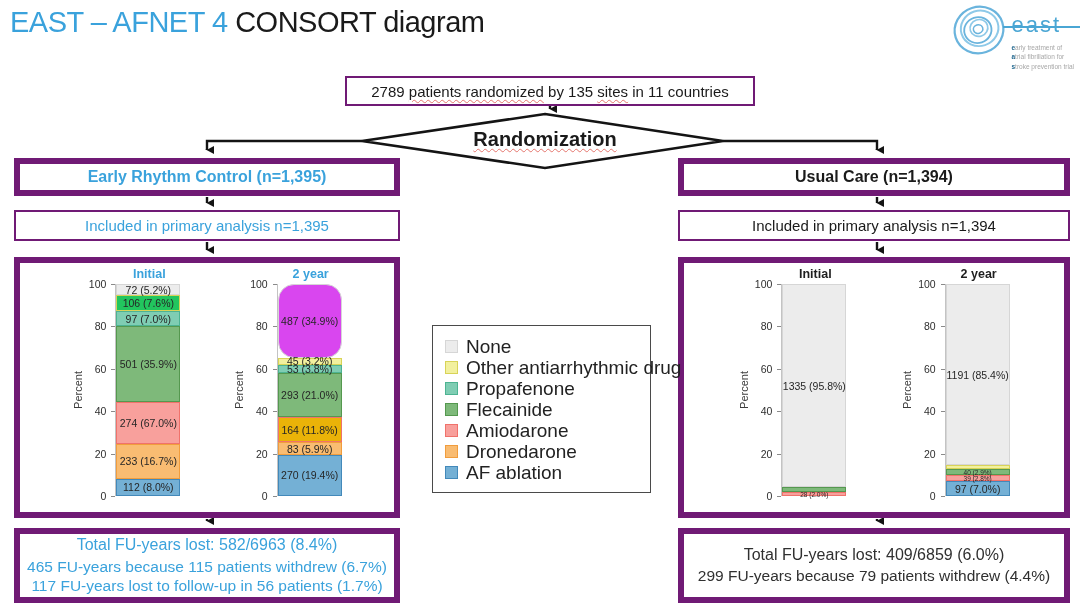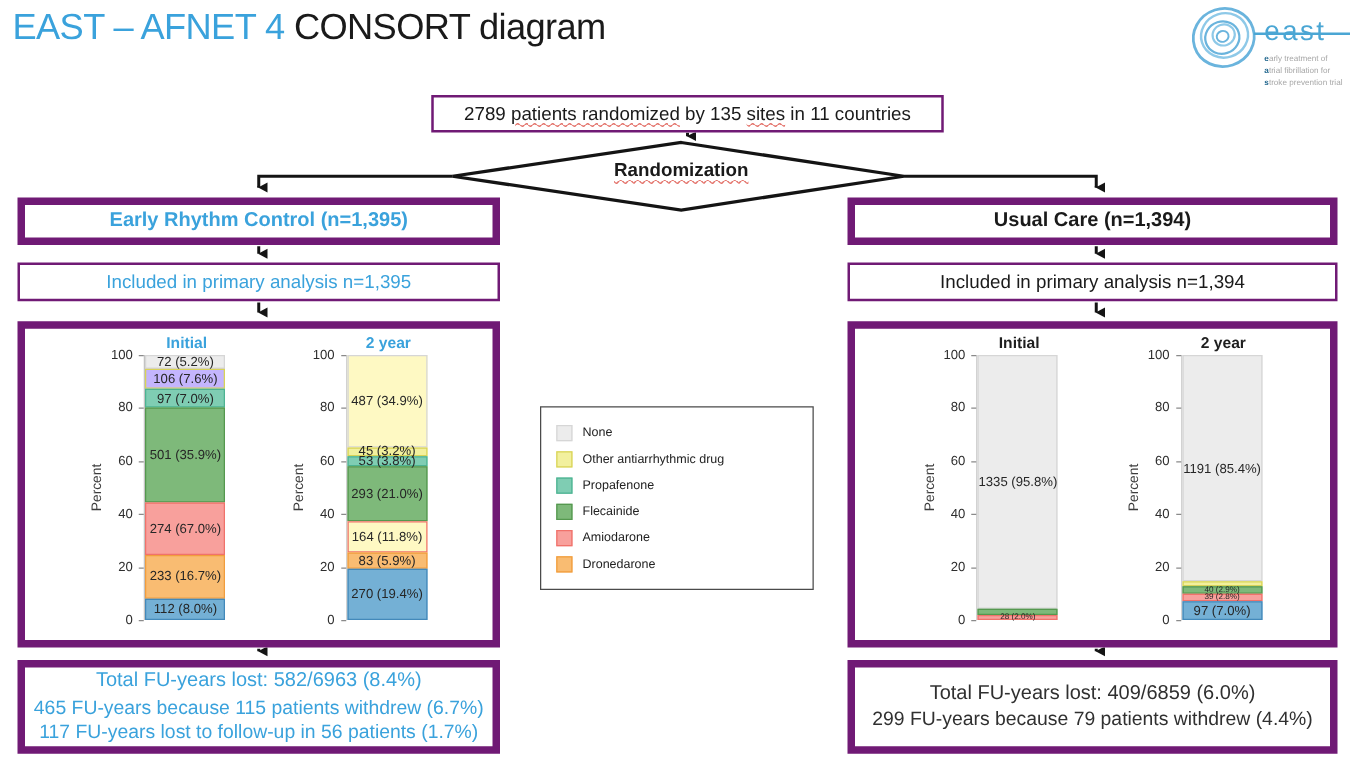--- a/index.html
+++ b/index.html
@@ -18,21 +18,21 @@
   .tagline-line::first-letter{color:#23688f;font-weight:bold;}
   
   .overlay{position:absolute;left:0;top:0;width:1080px;height:606px;pointer-events:none;}
   
   .fbox{position:absolute;background:#fff;border:6px solid #701a75;box-sizing:border-box;
         display:flex;align-items:center;justify-content:center;text-align:center;}
   .squig{text-decoration:underline;text-decoration-style:wavy;text-decoration-color:#e4756d;
          text-decoration-thickness:1px;text-underline-offset:2px;}
   .topbox{left:345px;top:76px;width:410px;height:30px;border-width:2.5px;font-size:15px;}
   .diamond-label{position:absolute;left:455px;top:128px;width:180px;text-align:center;
-                 font-weight:bold;font-size:15px;}
+                 font-weight:bold;font-size:20px;}
   .armbox{top:158px;height:38px;font-weight:bold;font-size:16px;}
   .incbox{top:210px;height:31px;font-size:15px;}
   .chartbox{top:257px;height:261px;align-items:flex-start;justify-content:space-evenly;padding-top:4px;}
   .fubox{top:528px;height:75px;flex-direction:column;justify-content:center;line-height:1.22;}
   .col-left{left:14px;width:386px;}
   .col-right{left:678px;width:392px;}
   .blue-t{color:#3aa2dc;}
   .dark-t{color:#303030;}
   .fu-l1{font-size:16px;margin-bottom:3px;}
   .fu-l2{font-size:15.5px;}
@@ -49,21 +49,21 @@
   .bar{position:relative;width:64px;height:212px;display:flex;flex-direction:column;box-sizing:border-box;}
   .seg{position:relative;box-sizing:border-box;border:0.8px solid transparent;}
   .seg-label{position:absolute;left:50%;top:50%;transform:translate(-50%,-50%);
              white-space:nowrap;font-size:10.5px;color:#262626;z-index:3;}
   .seg-label.sm{font-size:6.5px;}
   
   .legend{position:absolute;left:432px;top:325px;width:219px;border:1.5px solid #4a4a4a;
           background:#fff;padding:10px 10px 9px 12px;box-sizing:border-box;}
   .legend-row{display:flex;align-items:center;gap:8px;height:21px;}
   .legend-swatch{width:13px;height:13px;box-sizing:border-box;border:1px solid transparent;flex:none;}
-  .legend-label{font-size:10px;color:#222;white-space:nowrap;}
+  .legend-label{font-size:19px;color:#222;white-space:nowrap;}
 </style>
 </head>
 <body>
 
 <div class="canvas">
 
   <div class="slide-title"><span class="blue">EAST – AFNET 4</span><span class="black"> CONSORT diagram</span></div>
 
   <div class="logo">
     <span>
@@ -141,21 +141,21 @@
             <span class="tmark" style="top: 80%;"></span>
             <span class="tmark" style="top: 60%;"></span>
             <span class="tmark" style="top: 40%;"></span>
             <span class="tmark" style="top: 20%;"></span>
             <span class="tmark" style="top: 0%;"></span>
           </div>
           <div class="bar">
             <div class="seg" style="background: rgb(236, 236, 236); border-color: rgb(214, 214, 214); height: 5.2%;">
               <span class="seg-label">72 (5.2%)</span>
             </div>
-            <div class="seg" style="background: #c4b5fd; border-color: rgb(216, 211, 87); height: 7.6%;">
+            <div class="seg" style="background: #22c55e; border-color: rgb(216, 211, 87); height: 7.6%;">
               <span class="seg-label">106 (7.6%)</span>
             </div>
             <div class="seg" style="background: rgb(127, 205, 179); border-color: rgb(77, 179, 146); height: 7%;">
               <span class="seg-label">97 (7.0%)</span>
             </div>
             <div class="seg" style="background: rgb(126, 185, 122); border-color: rgb(85, 152, 79); height: 35.9%;">
               <span class="seg-label">501 (35.9%)</span>
             </div>
             <div class="seg" style="background: rgb(248, 160, 156); border-color: rgb(240, 114, 107); height: 19.6%;">
               <span class="seg-label">274 (67.0%)</span>
@@ -185,33 +185,33 @@
           </div>
           <div class="tickmarks">
             <span class="tmark" style="top: 100%;"></span>
             <span class="tmark" style="top: 80%;"></span>
             <span class="tmark" style="top: 60%;"></span>
             <span class="tmark" style="top: 40%;"></span>
             <span class="tmark" style="top: 20%;"></span>
             <span class="tmark" style="top: 0%;"></span>
           </div>
           <div class="bar">
-            <div class="seg" style="background: #fef9c3; border-color: rgb(214, 214, 214); height: 34.9%;">
+            <div class="seg" style="background: #d946ef; border-color: rgb(214, 214, 214); height: 34.9%; border-radius: 16px;">
               <span class="seg-label">487 (34.9%)</span>
             </div>
             <div class="seg" style="background: rgb(242, 240, 158); border-color: rgb(216, 211, 87); height: 3.2%;">
               <span class="seg-label">45 (3.2%)</span>
             </div>
             <div class="seg" style="background: rgb(127, 205, 179); border-color: rgb(77, 179, 146); height: 3.8%;">
               <span class="seg-label">53 (3.8%)</span>
             </div>
             <div class="seg" style="background: rgb(126, 185, 122); border-color: rgb(85, 152, 79); height: 21%;">
               <span class="seg-label">293 (21.0%)</span>
             </div>
-            <div class="seg" style="background: #fef9c3; border-color: rgb(240, 114, 107); height: 11.8%; text-align: right;">
+            <div class="seg" style="background: #eab308; border-color: rgb(240, 114, 107); height: 11.8%; text-align: right;">
               <span class="seg-label">164 (11.8%)</span>
             </div>
             <div class="seg" style="background: rgb(249, 188, 114); border-color: rgb(241, 157, 61); height: 5.9%;">
               <span class="seg-label">83 (5.9%)</span>
             </div>
             <div class="seg" style="background: rgb(116, 176, 213); border-color: rgb(67, 137, 186); height: 19.4%;">
               <span class="seg-label">270 (19.4%)</span>
             </div>
           </div>
         </div>
@@ -326,15 +326,19 @@
         <span class="legend-label">Flecainide</span>
       </div>
       <div class="legend-row">
         <span class="legend-swatch" style="background: rgb(248, 160, 156); border-color: rgb(240, 114, 107);"></span>
         <span class="legend-label">Amiodarone</span>
       </div>
       <div class="legend-row">
         <span class="legend-swatch" style="background: rgb(249, 188, 114); border-color: rgb(241, 157, 61);"></span>
         <span class="legend-label">Dronedarone</span>
       </div>
+      <div class="legend-row">
+        <span class="legend-swatch" style="background: rgb(116, 176, 213); border-color: rgb(67, 137, 186);"></span>
+        <span class="legend-label">AF ablation</span>
+      </div>
     </div>
 
 </div>
 
 </body></html>

